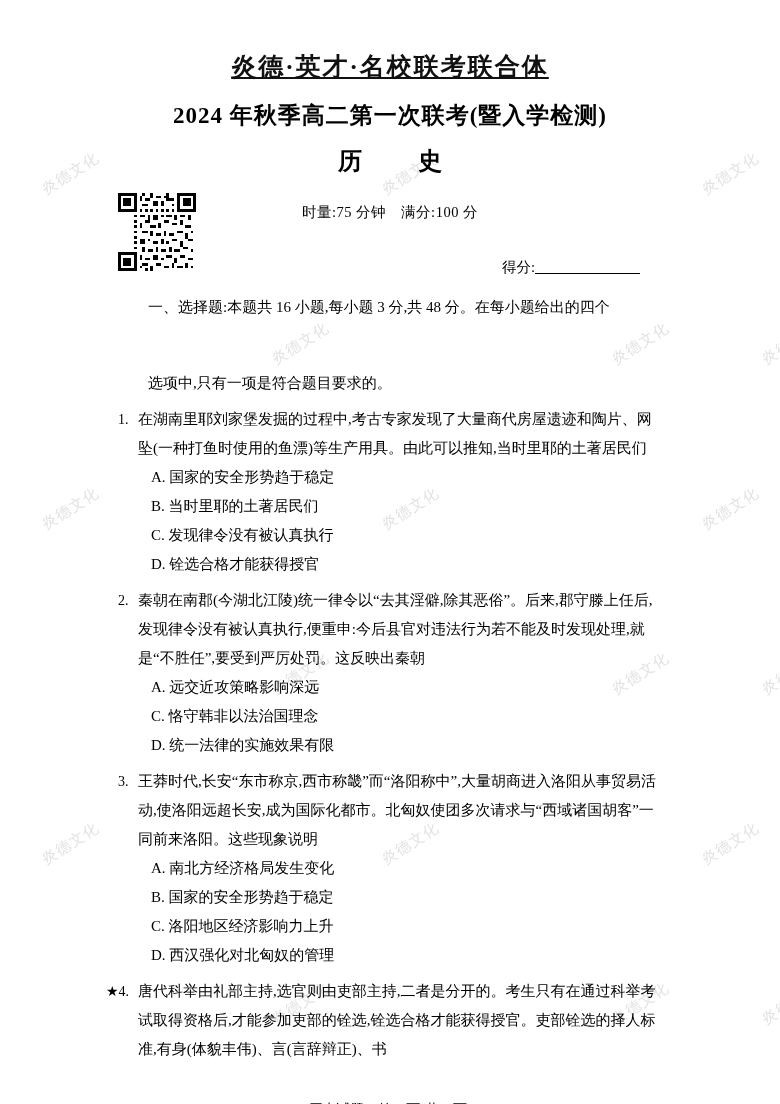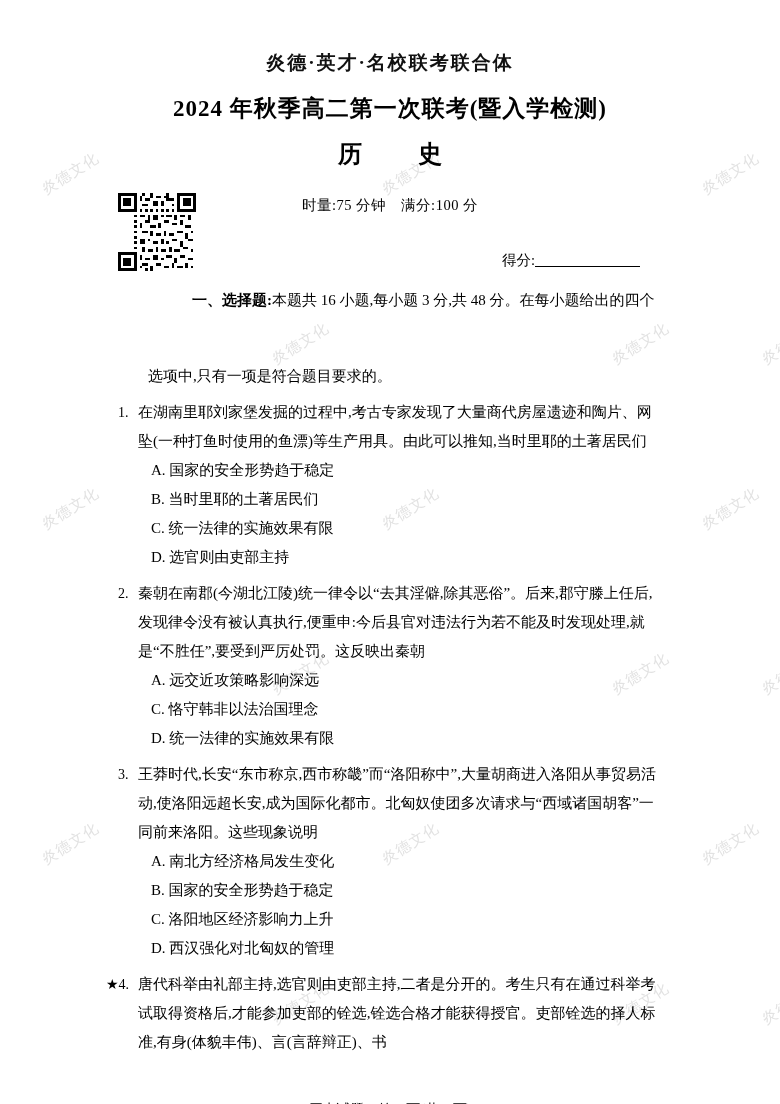--- a/index.html
+++ b/index.html
@@ -48,23 +48,24 @@
     z-index: 2;
   }
 
   .title-band {
     text-align: center;
     margin-top: 50px;
   }
   .school-line {
     font-family: "Liberation Serif", serif;
     font-weight: bold;
-    font-size: 19px;
+    font-size: 25px;
     letter-spacing: 2px;
     color: #111;
+    text-decoration: underline;
   }
   .exam-line {
     margin-top: 17px;
     font-family: "Liberation Serif", serif;
     font-weight: bold;
     font-size: 23px;
     letter-spacing: 1px;
     color: #000;
   }
   .subject-line {
@@ -107,22 +108,21 @@
     margin: 16px 120px 0 118px;
     font-size: 15px;
     line-height: 29px;
   }
   .section-head {
     text-indent: 2em;
     font-size: 15px;
     line-height: 29px;
   }
   .section-head b {
-    font-weight: bold;
-    margin-left: 44px;
+    font-weight: normal;
   }
   .section-head .cont {
     display: block;
     text-indent: 2em;
     margin-top: 47px;
   }
 
   .q {
     margin-top: 7px;
   }
@@ -310,22 +310,22 @@
         <b>一、选择题:</b><span>本题共 16 小题,每小题 3 分,共 48 分。在每小题给出的四个</span>
         <span class="cont">选项中,只有一项是符合题目要求的。</span>
       </div>
 
       <div class="q">
         <div class="q-stem">
           <span class="q-num">1.</span><span>在湖南里耶刘家堡发掘的过程中,考古专家发现了大量商代房屋遗迹和陶片、网坠(一种打鱼时使用的鱼漂)等生产用具。由此可以推知,当时里耶的土著居民们</span>
         </div>
         <div class="opt">A. 国家的安全形势趋于稳定</div>
         <div class="opt">B. 当时里耶的土著居民们</div>
-        <div class="opt">C. 统一法律的实施效果有限</div>
-        <div class="opt">D. 选官则由吏部主持</div>
+        <div class="opt">C. 发现律令没有被认真执行</div>
+        <div class="opt">D. 铨选合格才能获得授官</div>
       </div>
 
       <div class="q">
         <div class="q-stem">
           <span class="q-num">2.</span><span>秦朝在南郡(今湖北江陵)统一律令以“去其淫僻,除其恶俗”。后来,郡守滕上任后,发现律令没有被认真执行,便重申:今后县官对违法行为若不能及时发现处理,就是“不胜任”,要受到严厉处罚。这反映出秦朝</span>
         </div>
         <div class="opt">A. 远交近攻策略影响深远</div>
         <div class="opt">C. 恪守韩非以法治国理念</div>
         <div class="opt">D. 统一法律的实施效果有限</div>
       </div>

